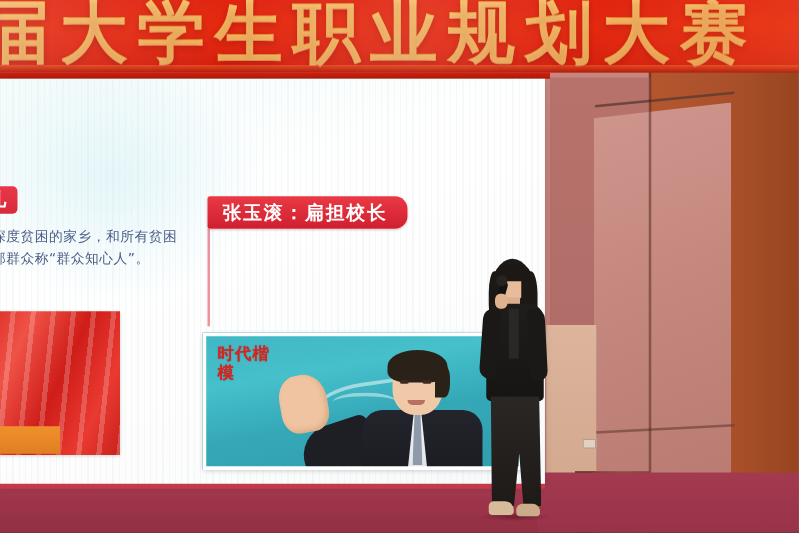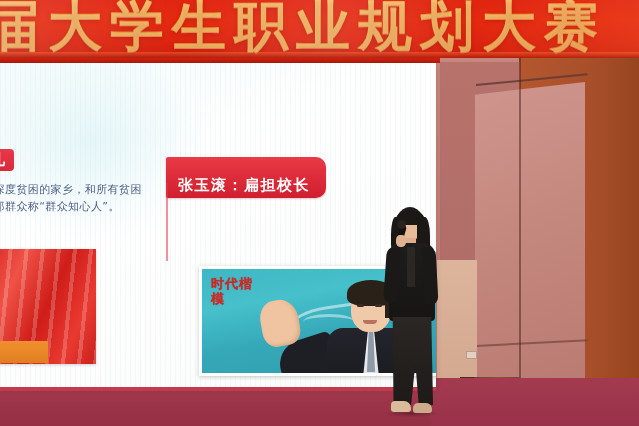--- a/index.html
+++ b/index.html
@@ -165,21 +165,21 @@
   }
 
   
   .slide-main { position:absolute; left:158px; top:86px; width:268px; height:240px; }
   .sm-title-wrap { position:absolute; left:8px; top:8px; }
   .sm-title {
     display:inline-block;
     background:linear-gradient(180deg,#ea3a45 0%,#dc2a38 55%,#cf2030 100%);
     color:#ffffff;
     font-size:15px; font-weight:700; line-height:20px;
-    padding:18px 16px 3px 12px;
+    padding:3px 16px 3px 12px;
     border-radius:2px 10px 10px 2px;
     letter-spacing:1.5px;
     white-space:nowrap;
     font-family:"DejaVu Sans","Liberation Sans",sans-serif;
     box-shadow:0 1px 2px rgba(150,20,30,.25);
   }
   .sm-bar {
     position:absolute; left:8px; top:34px; width:2px; height:78px;
     background:#e0394a; opacity:.55;
   }
@@ -189,21 +189,20 @@
     letter-spacing:.3px;
     font-family:"DejaVu Sans","Liberation Sans",sans-serif;
   }
 
   
   .sm-photo {
     position:absolute; left:4px; top:117px; width:256px; height:110px;
     background:linear-gradient(170deg,#3fb6c4 0%,#46c0cb 30%,#35a8b8 58%,#2f9dae 100%);
     box-shadow:0 1px 4px rgba(0,0,0,.22);
     overflow:hidden;
-    margin-left:37px;
   }
   .sm-photo-frame {
     position:absolute; left:0; top:0; width:256px; height:110px;
     border:3px solid #ffffff; box-sizing:border-box;
   }
   .sm-photo-bg-leaf {
     position:absolute; left:90px; top:40px; width:80px; height:34px;
     border:3px solid rgba(255,255,255,.5);
     border-radius:50% 10% 50% 10%;
     transform:rotate(-8deg);

